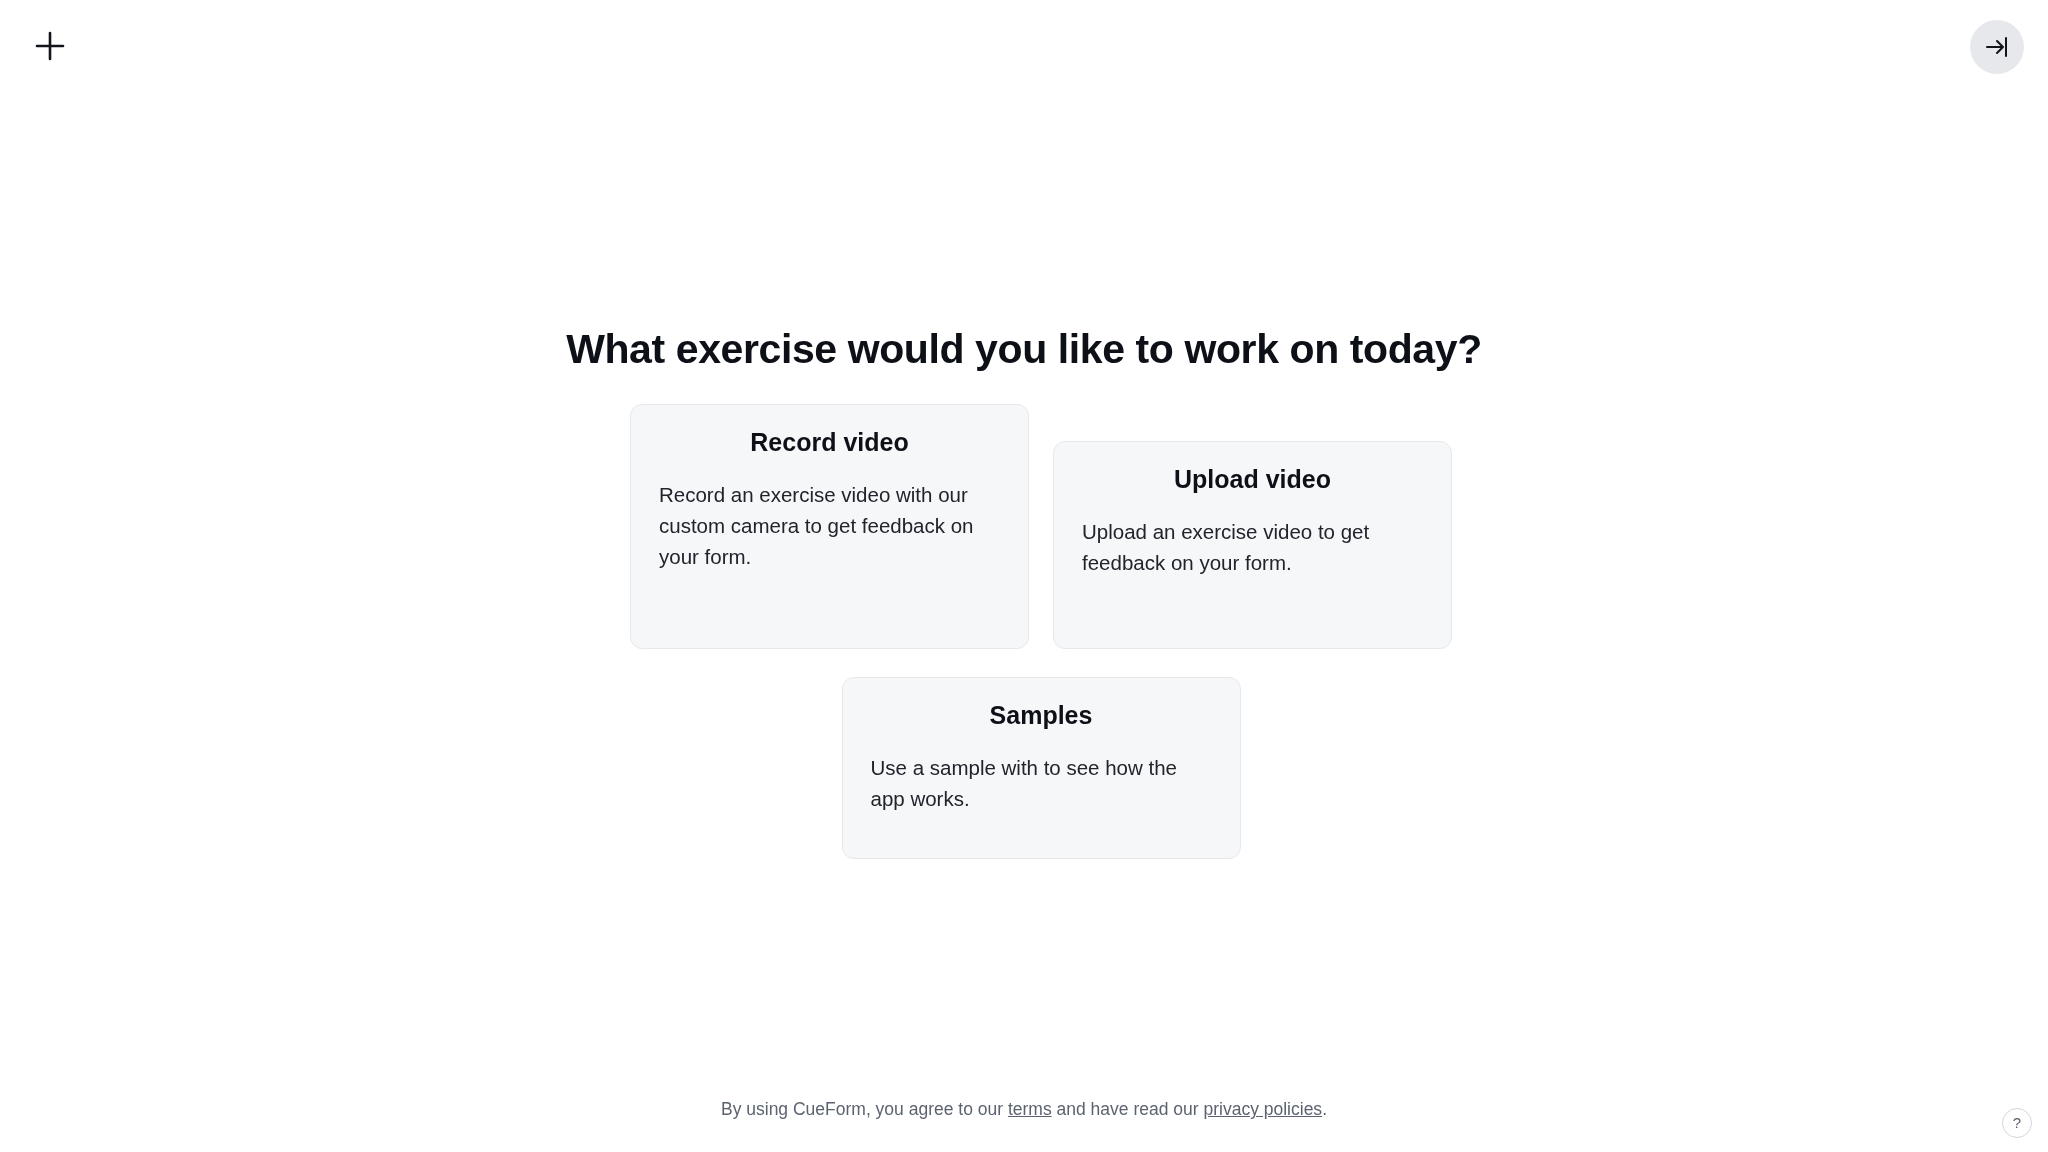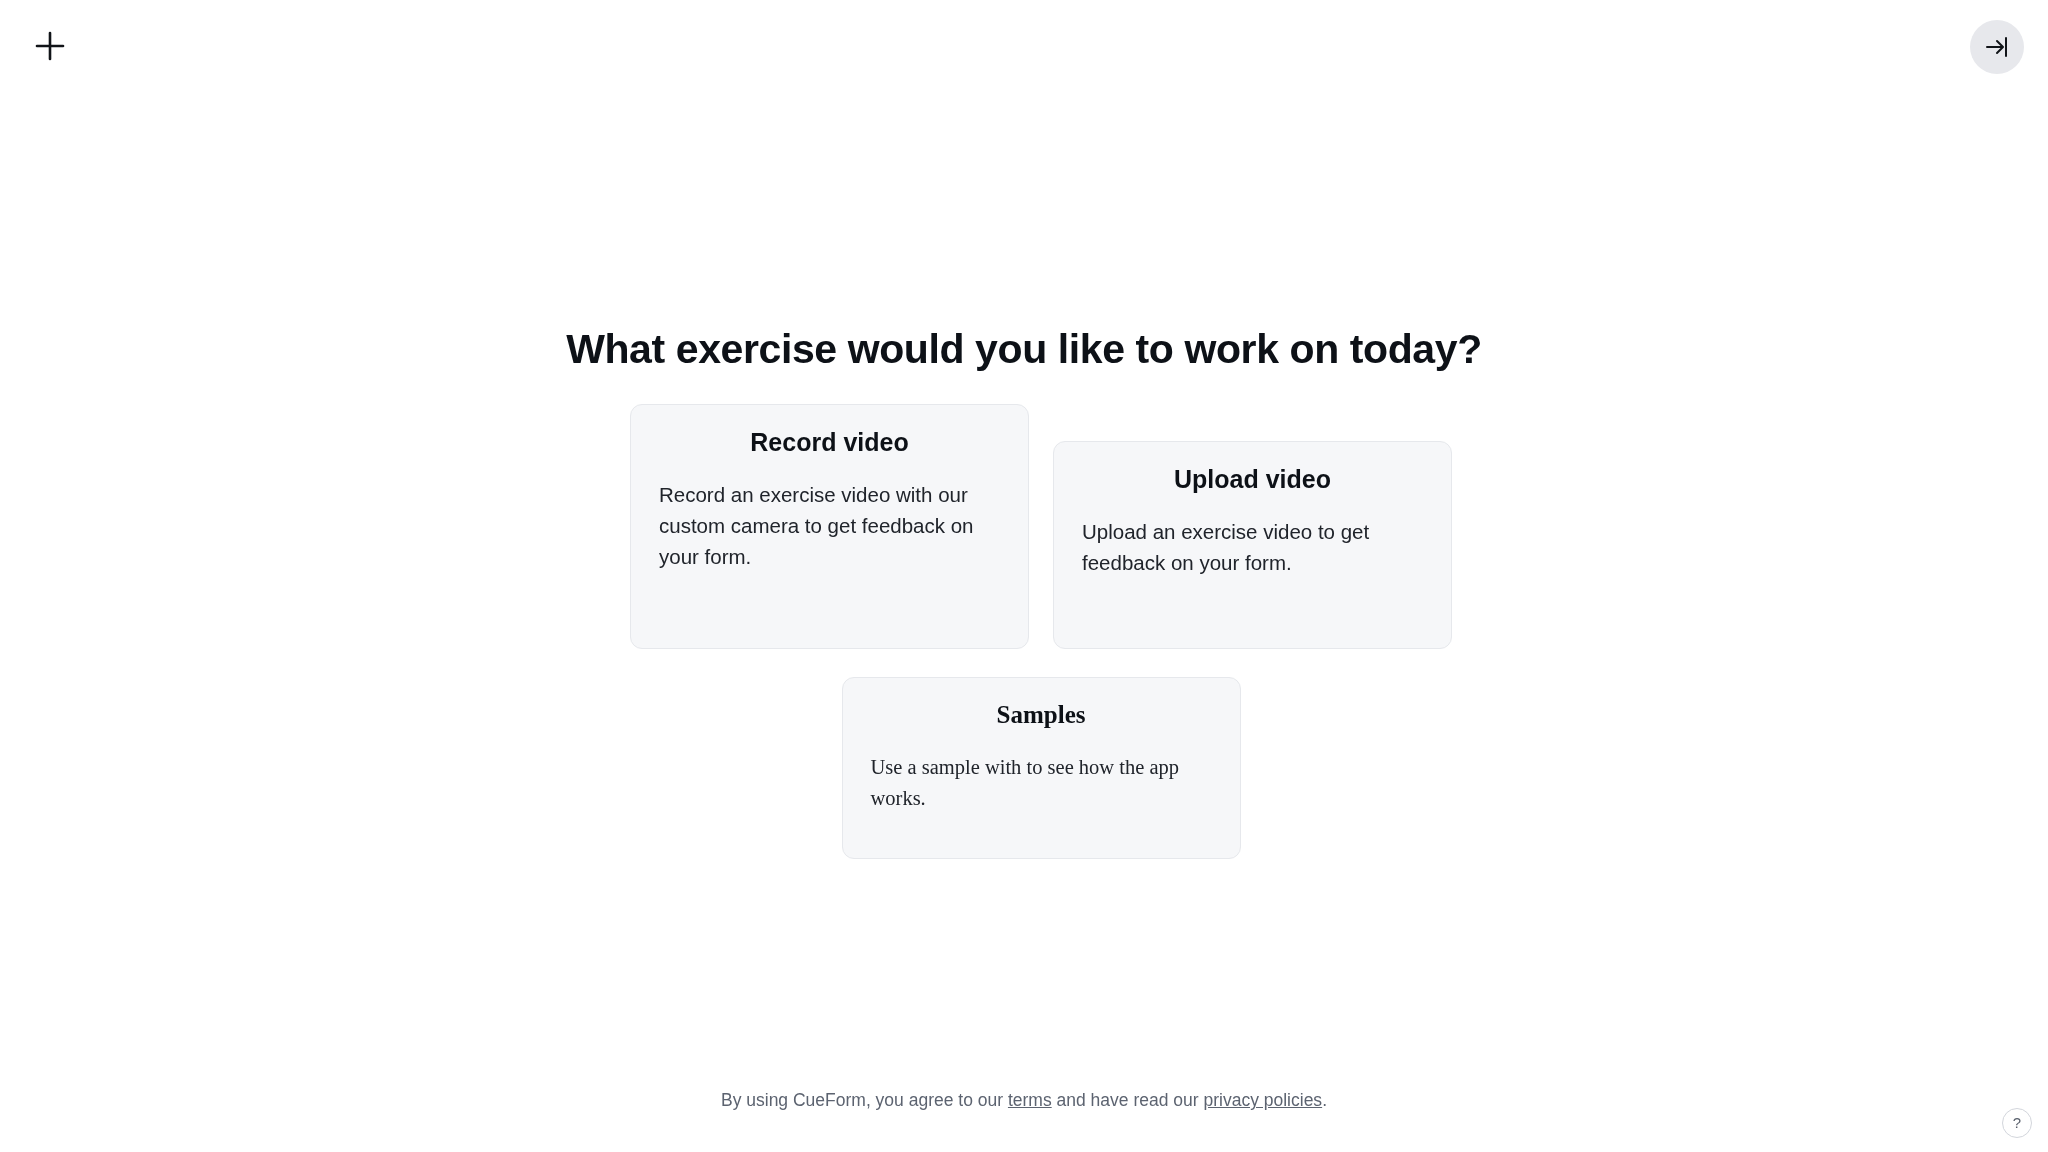--- a/index.html
+++ b/index.html
@@ -111,21 +111,21 @@
     box-sizing: border-box;
     width: 399px;
     background: #f6f7f9;
     border: 1px solid #e6e8ec;
     border-radius: 12px;
     padding: 22px 28px 26px 28px;
     cursor: pointer;
   }
   .card-record { min-height: 208px; }
   .card-upload { min-height: 208px; margin-top: 37px; }
-  .card-samples { min-height: 182px; font-family: Liberation Serif, serif; }
+  .card-samples { min-height: 182px; }
 
   .card-title {
     margin: 0 0 22px 0;
     text-align: center;
     font-size: 25px;
     font-weight: bold;
     color: #0d1117;
     line-height: 1.2;
   }
 
@@ -133,21 +133,21 @@
     margin: 0;
     font-size: 20.5px;
     line-height: 1.52;
     color: #20242b;
   }
 
   
   .footer {
     position: absolute;
     left: 0;
-    bottom: 41px;
+    bottom: 32px;
     width: 2048px;
     text-align: center;
     font-size: 17.5px;
     color: #5c6370;
   }
   .footer a {
     color: #5c6370;
     text-decoration: underline;
   }
 

